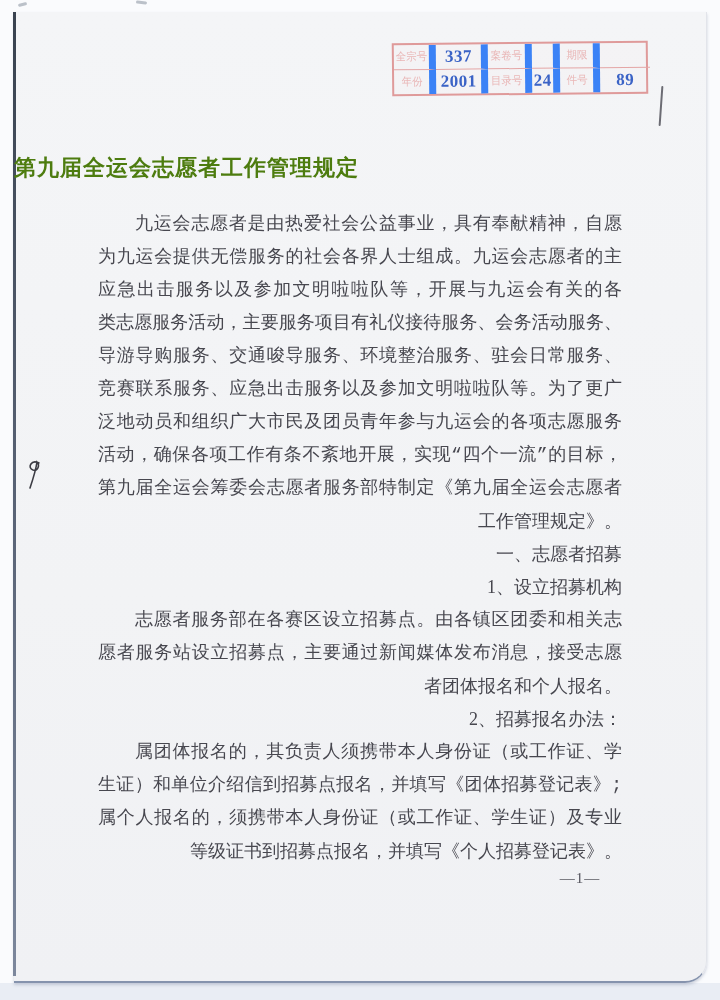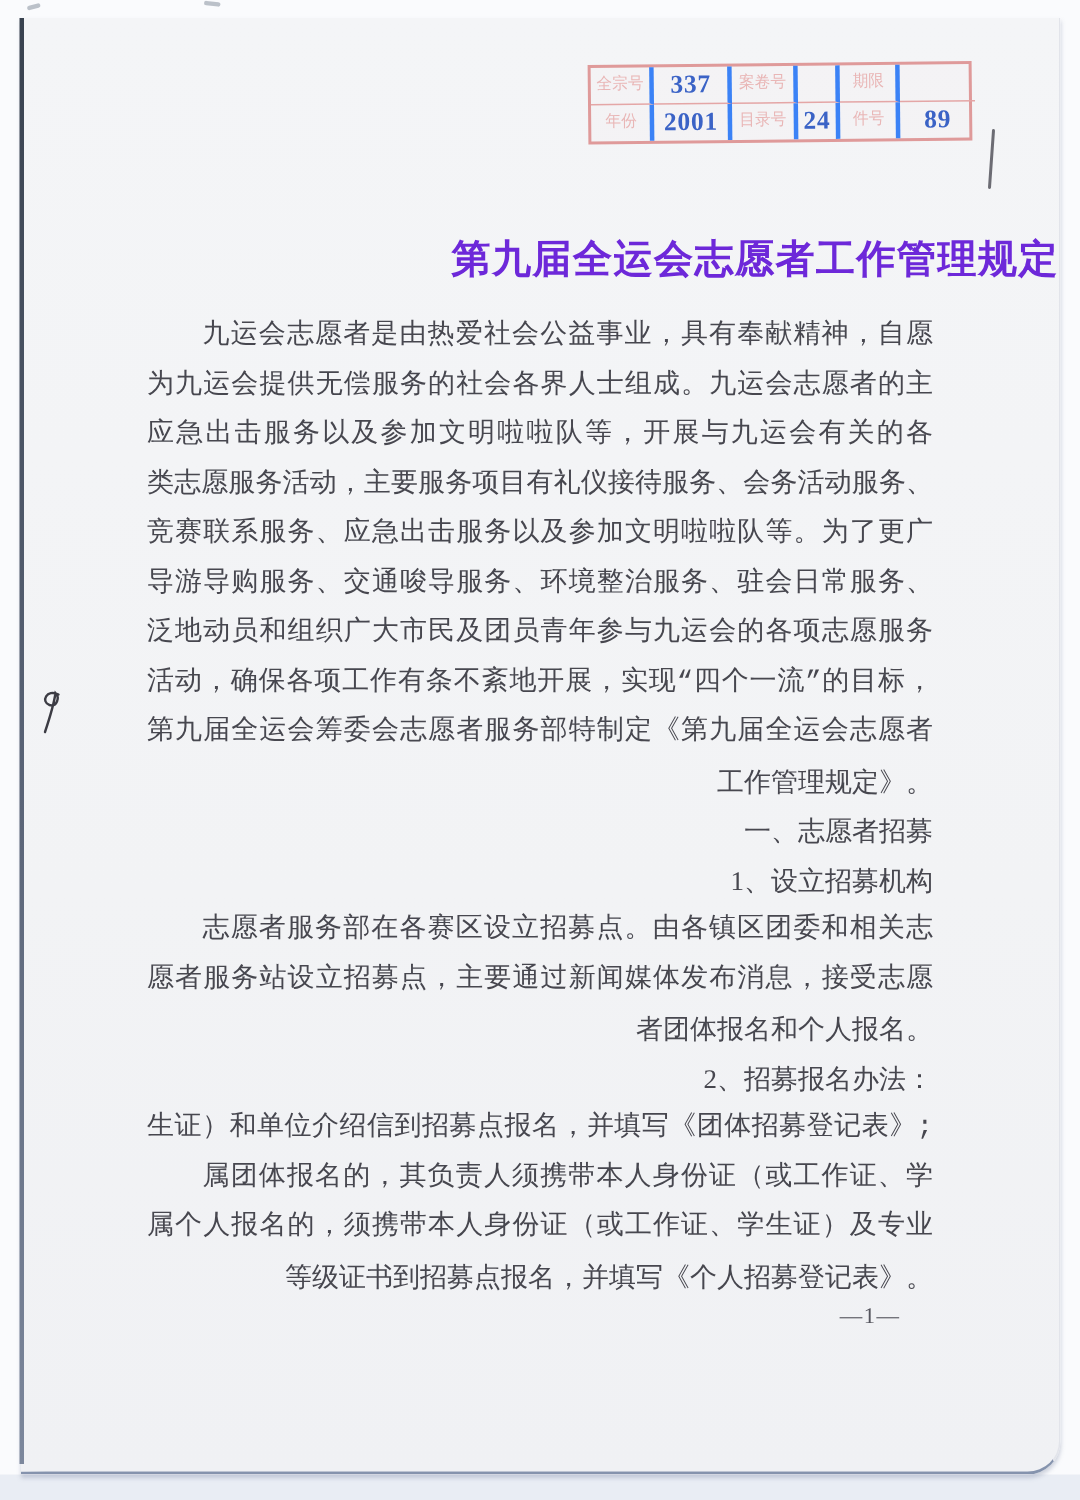--- a/index.html
+++ b/index.html
@@ -33,40 +33,40 @@
     position:absolute;left:392px;top:42px;width:256px;height:53px;
     border:2px solid #df9a9a;
     transform:rotate(-0.6deg);
     display:grid;
     grid-template-columns:42px 52px 44px 28px 40px 50px;
     grid-template-rows:1fr 1fr;
     background:rgba(255,210,210,.05);
     box-sizing:border-box;
   }
   .stamp .cell{
-    border-right:3px solid #3b82f6;border-bottom:1px solid #e4a6a6;
+    border-right:7px solid #3b82f6;border-bottom:1px solid #e4a6a6;
     display:flex;align-items:center;justify-content:center;
     overflow:hidden;box-sizing:border-box;
   }
   .stamp .cell:nth-child(6n){border-right:none;}
   .stamp .cell:nth-child(n+7){border-bottom:none;justify-content:center;}
   .stamp .lbl{
     font-size:11px;line-height:11px;color:#e9b6b6;letter-spacing:0;
     font-family:"Liberation Sans","DejaVu Sans",sans-serif;
     transform:scaleX(.95);white-space:nowrap;
   }
   .stamp .num{
     font-size:17px;color:#3b63c6;font-weight:600;
     font-family:Liberation Serif, serif;
     letter-spacing:.5px;
   }
 
   .doc-title{
     position:absolute;left:14px;top:138px;width:692px;
-    text-align:right;font-size:26px;font-weight:700;color:#6d28d9;
+    text-align:left;font-size:22px;font-weight:700;color:#4d7c0f;
     letter-spacing:1px;
   }
 
   .body-text{
     position:absolute;left:98px;top:208px;width:524px;
     font-size:18px;color:#47474f;
   }
   .body-text .line{
     height:33px;line-height:33px;white-space:nowrap;
     transform:scaleY(1.0);
@@ -142,31 +142,31 @@
   <path d="M15 5 C7 1, 3 10, 9 12 C14 13.5, 16 7, 13 4 C12 11, 9 21, 6 30" fill="none" stroke="#3c3c44" stroke-width="1.6" stroke-linecap="round"></path>
 </svg>
 
 <h1 class="doc-title">第九届全运会志愿者工作管理规定</h1>
 
 <div class="body-text">
     <div class="line indent fill">九运会志愿者是由热爱社会公益事业，具有奉献精神，自愿</div>
     <div class="line fill">为九运会提供无偿服务的社会各界人士组成。九运会志愿者的主</div>
     <div class="line fill">应急出击服务以及参加文明啦啦队等，开展与九运会有关的各</div>
     <div class="line fill">类志愿服务活动，主要服务项目有礼仪接待服务、会务活动服务、</div>
+    <div class="line fill">导游导购服务、交通唆导服务、环境整治服务、驻会日常服务、</div>
     <div class="line fill">竞赛联系服务、应急出击服务以及参加文明啦啦队等。为了更广</div>
-    <div class="line fill">导游导购服务、交通唆导服务、环境整治服务、驻会日常服务、</div>
     <div class="line fill">泛地动员和组织广大市民及团员青年参与九运会的各项志愿服务</div>
     <div class="line fill">活动，确保各项工作有条不紊地开展，实现“四个一流”的目标，</div>
     <div class="line fill">第九届全运会筹委会志愿者服务部特制定《第九届全运会志愿者</div>
     <div class="line">工作管理规定》。</div>
     <div class="line indent">一、志愿者招募</div>
     <div class="line indent">1、设立招募机构</div>
     <div class="line indent fill">志愿者服务部在各赛区设立招募点。由各镇区团委和相关志</div>
     <div class="line fill">愿者服务站设立招募点，主要通过新闻媒体发布消息，接受志愿</div>
     <div class="line">者团体报名和个人报名。</div>
     <div class="line indent">2、招募报名办法：</div>
+    <div class="line indent fill">属团体报名的，其负责人须携带本人身份证（或工作证、学</div>
     <div class="line fill">生证）和单位介绍信到招募点报名，并填写《团体招募登记表》;</div>
-    <div class="line indent fill">属团体报名的，其负责人须携带本人身份证（或工作证、学</div>
     <div class="line fill">属个人报名的，须携带本人身份证（或工作证、学生证）及专业</div>
     <div class="line">等级证书到招募点报名，并填写《个人招募登记表》。</div>
   </div>
 
 <div class="page-number">—1—</div>
 
 </body></html>

